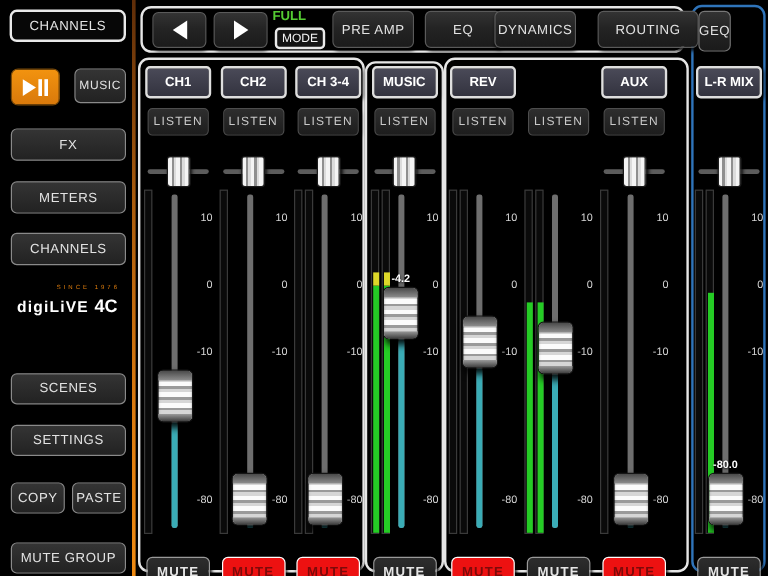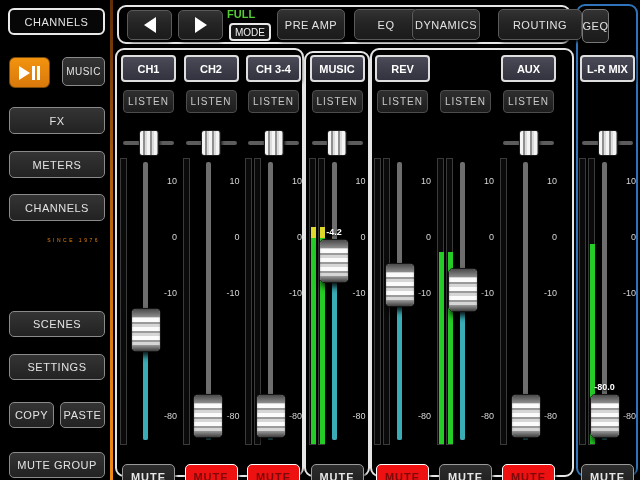--- a/index.html
+++ b/index.html
@@ -95,20 +95,23 @@
     </span>
   </div>
   <div class="abs btn-dark btn-side" style="left:62px;top:57px;width:43px;height:29px;font-size:10px;">MUSIC</div>
 
   <div class="abs btn-dark btn-side" style="left:9px;top:107px;width:96px;height:27px;">FX</div>
   <div class="abs btn-dark btn-side" style="left:9px;top:151px;width:96px;height:27px;">METERS</div>
   <div class="abs btn-dark btn-side" style="left:9px;top:194px;width:96px;height:27px;">CHANNELS</div>
 
   <div id="brand" class="abs">
     <div class="tagline">SINCE 1976</div>
+    <div class="line2">
+      <span>digiLiVE</span> <span class="model">4C</span>
+    </div>
   </div>
 
   <div class="abs btn-dark btn-side" style="left:9px;top:311px;width:96px;height:26px;">SCENES</div>
   <div class="abs btn-dark btn-side" style="left:9px;top:354px;width:96px;height:26px;">SETTINGS</div>
   <div class="abs btn-dark btn-side" style="left:9px;top:402px;width:45px;height:26px;">COPY</div>
   <div class="abs btn-dark btn-side" style="left:60px;top:402px;width:45px;height:26px;">PASTE</div>
   <div class="abs btn-dark btn-side" style="left:9px;top:452px;width:96px;height:26px;">MUTE GROUP</div>
 </div>
 
 <div id="accent-divider" class="abs"></div>

